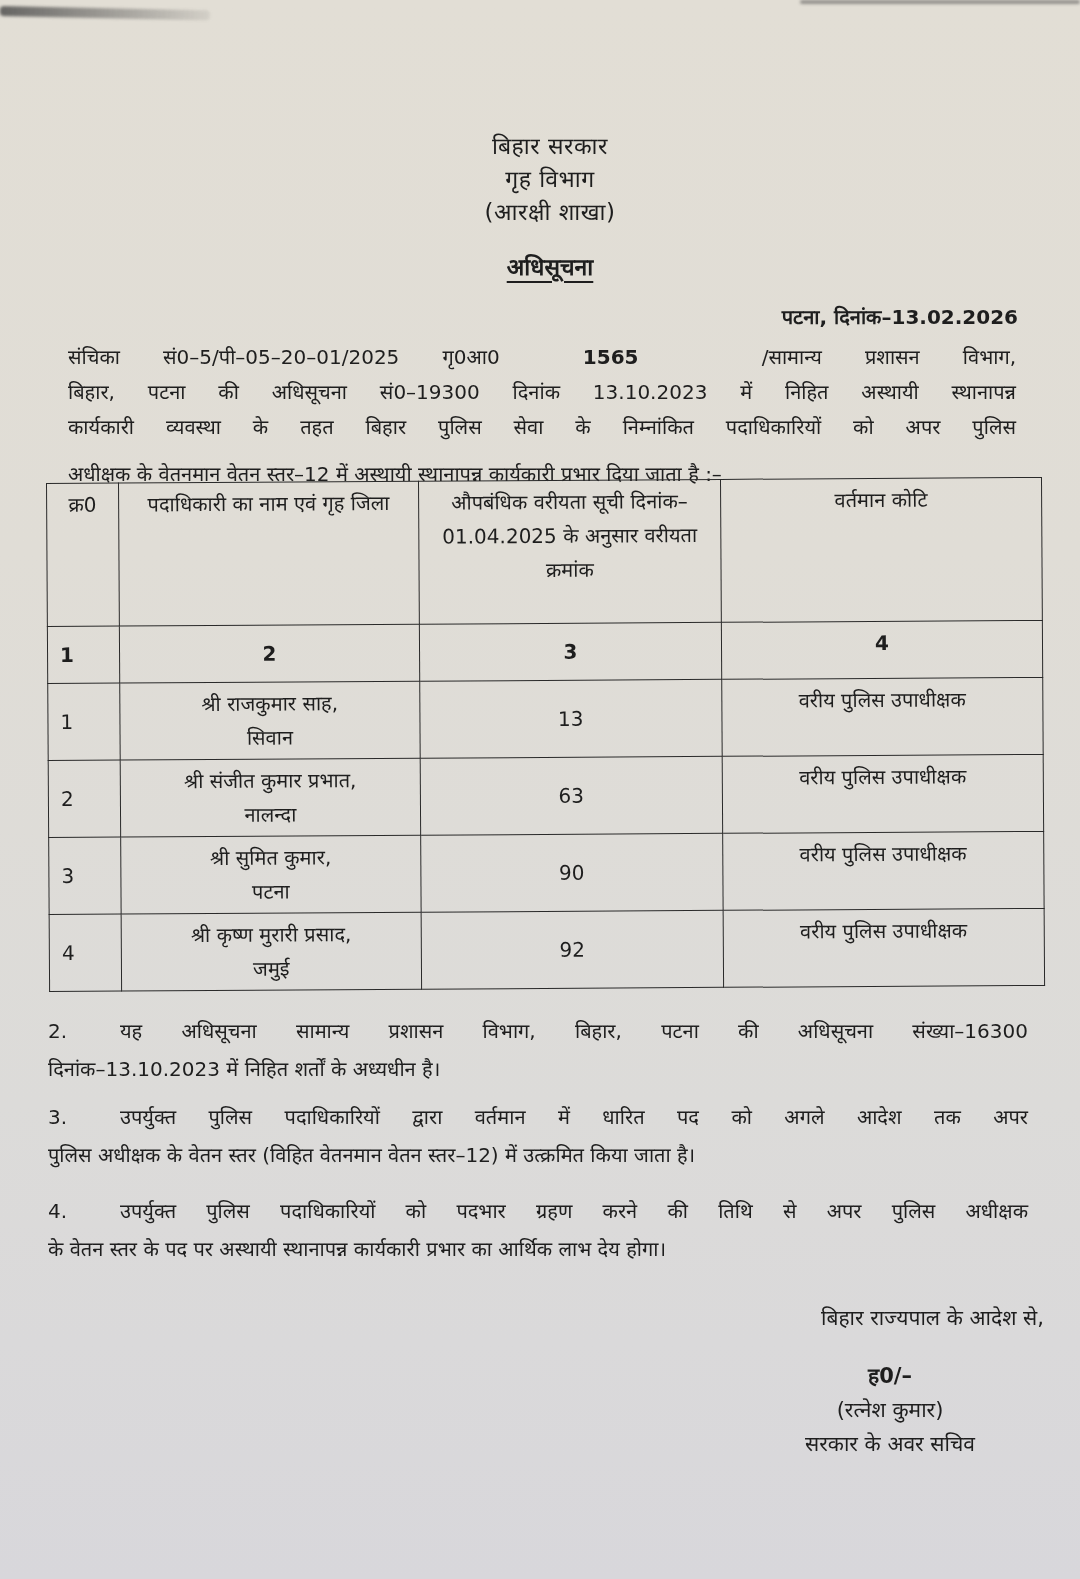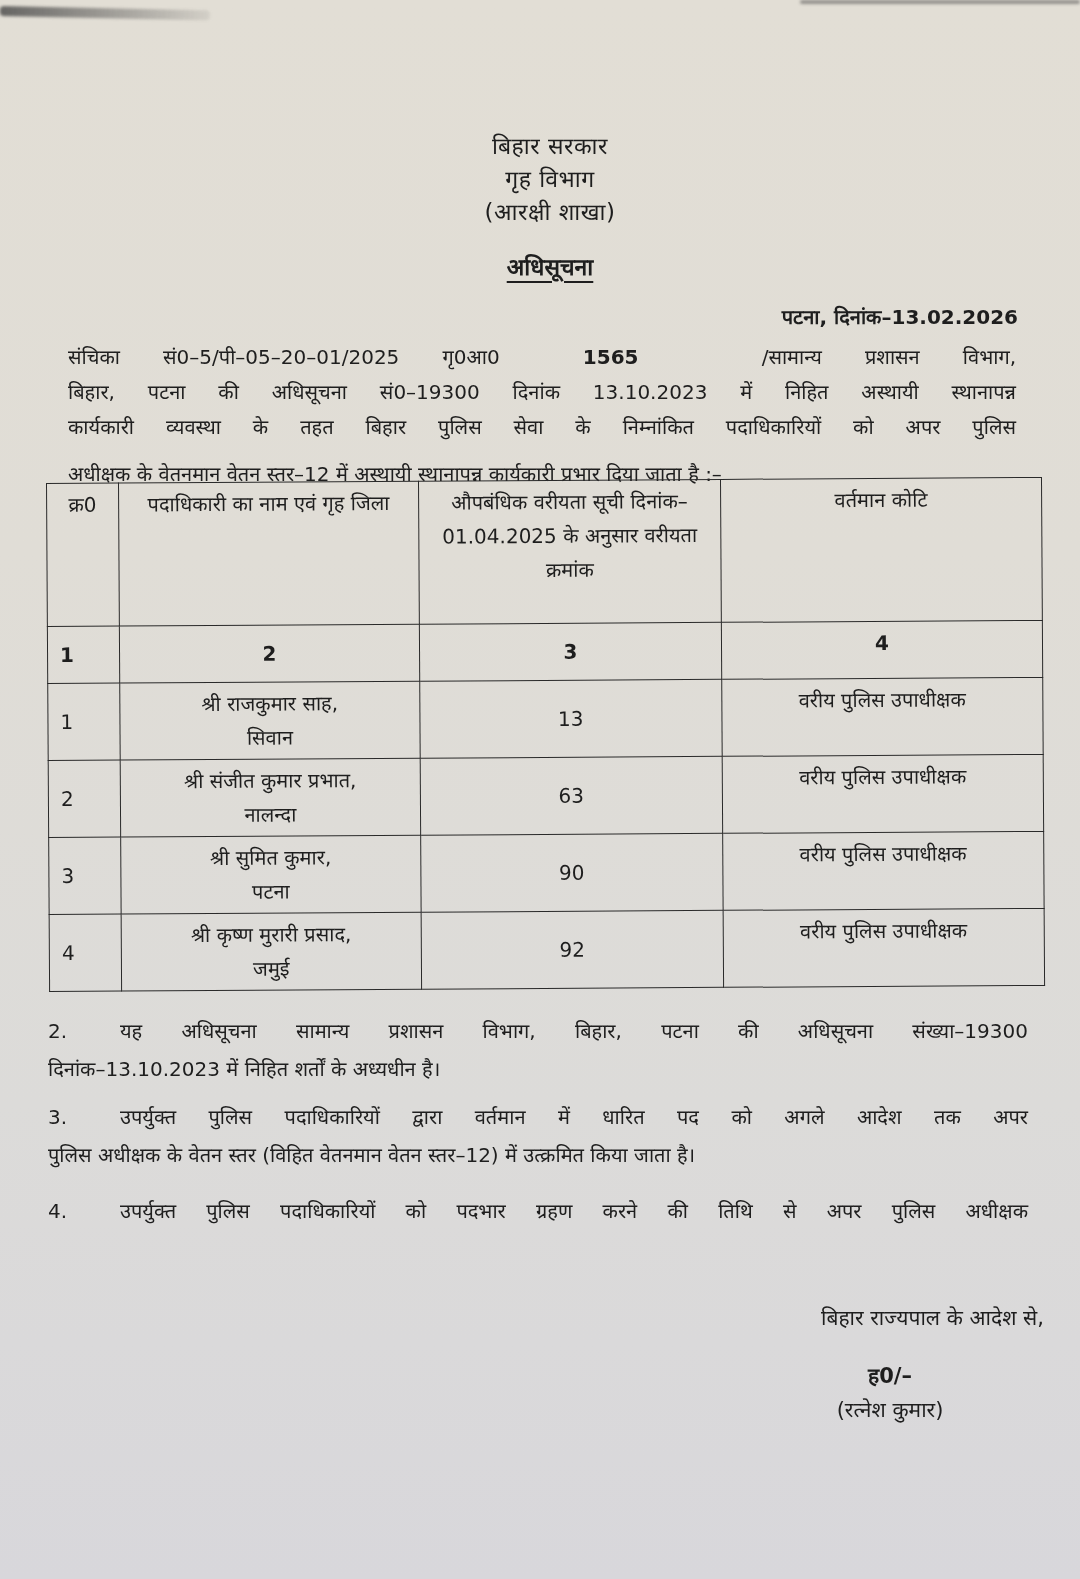--- a/index.html
+++ b/index.html
@@ -207,31 +207,33 @@
         <div>श्री कृष्ण मुरारी प्रसाद,</div>
         <div>जमुई</div>
       </td>
       <td class="num-cell">92</td>
       <td>वरीय पुलिस उपाधीक्षक</td>
     </tr>
   </tbody>
     </table>
 
   <div class="para p2">
-    <span class="line"><span class="pnum">2.</span><span>यह अधिसूचना सामान्य प्रशासन विभाग, बिहार, पटना की अधिसूचना संख्या–19300</span></span>
+    <span class="line"><span class="pnum">2.</span><span>यह अधिसूचना सामान्य प्रशासन विभाग, बिहार, पटना की अधिसूचना संख्या–16300</span></span>
     <span class="line last">दिनांक–13.10.2023 में निहित शर्तों के अध्यधीन है।</span>
   </div>
 
   <div class="para p3">
     <span class="line"><span class="pnum">3.</span><span>उपर्युक्त पुलिस पदाधिकारियों द्वारा वर्तमान में धारित पद को अगले आदेश तक अपर</span></span>
     <span class="line last">पुलिस अधीक्षक के वेतन स्तर (विहित वेतनमान वेतन स्तर–12) में उत्क्रमित किया जाता है।</span>
   </div>
 
   <div class="para p4">
     <span class="line"><span class="pnum">4.</span><span>उपर्युक्त पुलिस पदाधिकारियों को पदभार ग्रहण करने की तिथि से अपर पुलिस अधीक्षक</span></span>
+    <span class="line last">के वेतन स्तर के पद पर अस्थायी स्थानापन्न कार्यकारी प्रभार का आर्थिक लाभ देय होगा।</span>
   </div>
 
   <div class="signature">
     <div class="sig-order">बिहार राज्यपाल के आदेश से,</div>
     <div class="sig-line sig-mark">ह0/–</div>
     <div class="sig-line">(रत्नेश कुमार)</div>
+    <div class="sig-line">सरकार के अवर सचिव</div>
   </div>
 </div>
 
 </body></html>

